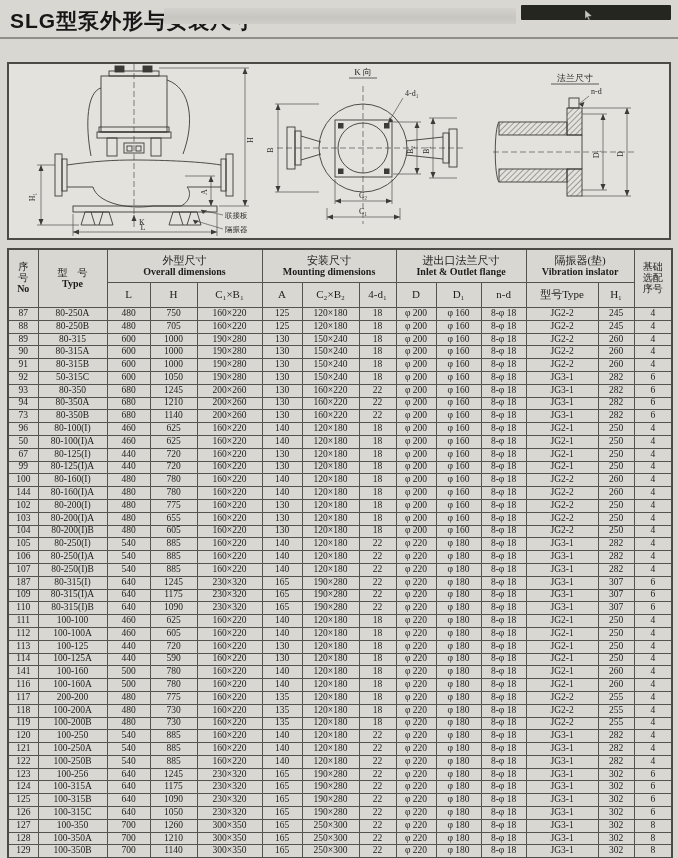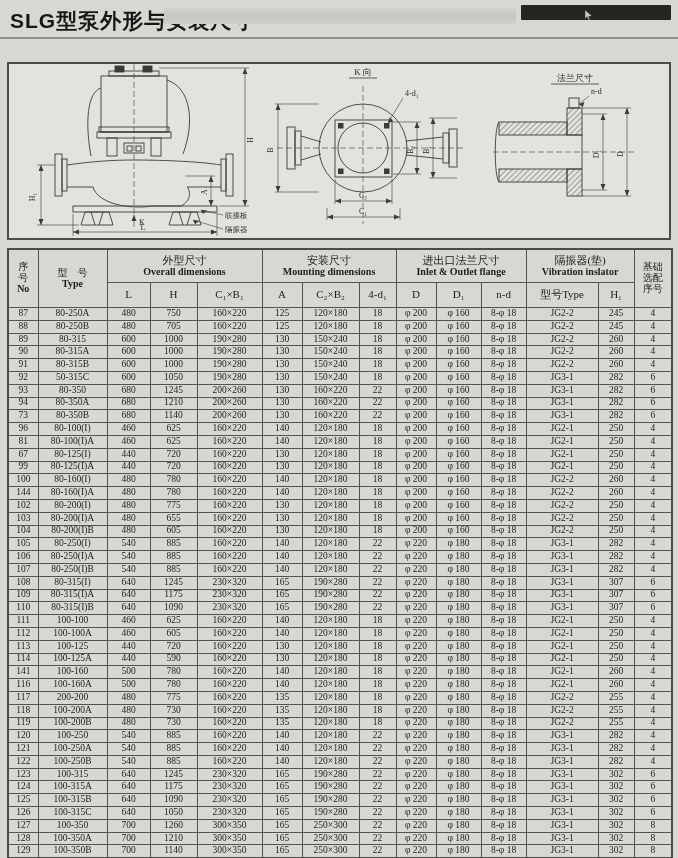--- a/index.html
+++ b/index.html
@@ -472,21 +472,21 @@
         <td>120×180</td>
         <td>18</td>
         <td>φ 200</td>
         <td>φ 160</td>
         <td>8-φ 18</td>
         <td>JG2-1</td>
         <td>250</td>
         <td>4</td>
       </tr>
       <tr>
-        <td>81</td>
+        <td>50</td>
         <td>80-100(I)A</td>
         <td>460</td>
         <td>625</td>
         <td>160×220</td>
         <td>140</td>
         <td>120×180</td>
         <td>18</td>
         <td>φ 200</td>
         <td>φ 160</td>
         <td>8-φ 18</td>
@@ -648,21 +648,21 @@
         <td>120×180</td>
         <td>22</td>
         <td>φ 220</td>
         <td>φ 180</td>
         <td>8-φ 18</td>
         <td>JG3-1</td>
         <td>282</td>
         <td>4</td>
       </tr>
       <tr>
-        <td>108</td>
+        <td>187</td>
         <td>80-315(I)</td>
         <td>640</td>
         <td>1245</td>
         <td>230×320</td>
         <td>165</td>
         <td>190×280</td>
         <td>22</td>
         <td>φ 220</td>
         <td>φ 180</td>
         <td>8-φ 18</td>
@@ -889,21 +889,21 @@
         <td>22</td>
         <td>φ 220</td>
         <td>φ 180</td>
         <td>8-φ 18</td>
         <td>JG3-1</td>
         <td>282</td>
         <td>4</td>
       </tr>
       <tr>
         <td>123</td>
-        <td>100-315</td>
+        <td>100-256</td>
         <td>640</td>
         <td>1245</td>
         <td>230×320</td>
         <td>165</td>
         <td>190×280</td>
         <td>22</td>
         <td>φ 220</td>
         <td>φ 180</td>
         <td>8-φ 18</td>
         <td>JG3-1</td>

